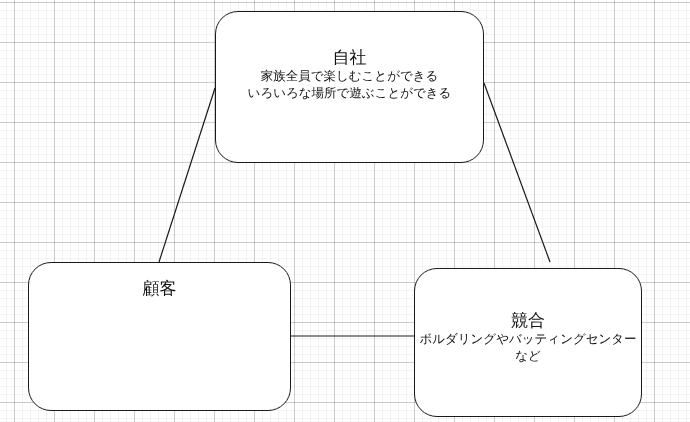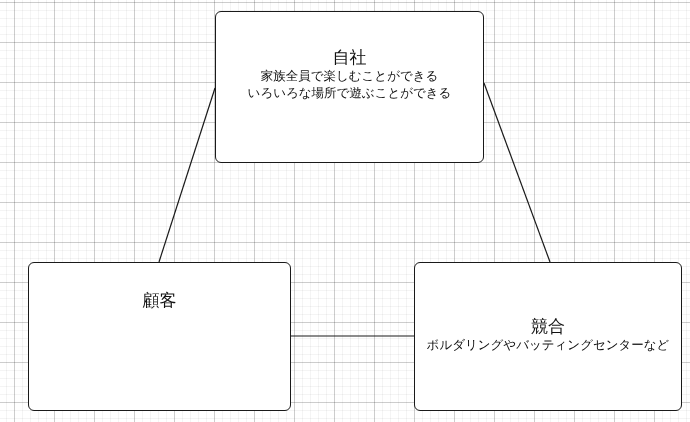--- a/index.html
+++ b/index.html
@@ -44,21 +44,21 @@
     width: 690px;
     height: 422px;
     pointer-events: none;
   }
 
   .node {
     position: absolute;
     box-sizing: border-box;
     background: #ffffff;
     border: 1px solid #1a1a1a;
-    border-radius: 6px;
+    border-radius: 23px;
     display: flex;
     flex-direction: column;
     align-items: center;
     justify-content: flex-start;
     text-align: center;
     color: #111111;
   }
 
   .node-title {
     font-size: 17px;
@@ -82,30 +82,30 @@
     height: 152px;
     padding-top: 36px;
   }
   #node-company .node-body { }
 
   #node-customer {
     left: 28px;
     top: 262px;
     width: 263px;
     height: 149px;
-    padding-top: 28px;
+    padding-top: 16px;
   }
   #node-customer .node-body { margin-top: 13px; }
 
   #node-competitor {
     left: 414px;
-    top: 262px;
-    width: 268px;
+    top: 268px;
+    width: 228px;
     height: 149px;
-    padding-top: 54px;
+    padding-top: 42px;
   }
   #node-competitor .node-body { margin-top: 0; }
 </style>
 </head>
 <body>
 
 <div id="canvas">
 
   <svg id="connectors" viewBox="0 0 690 422" width="690" height="422" xmlns="http://www.w3.org/2000/svg">
     <line x1="215" y1="88" x2="159" y2="262" stroke="#1a1a1a" stroke-width="1.2"></line>

